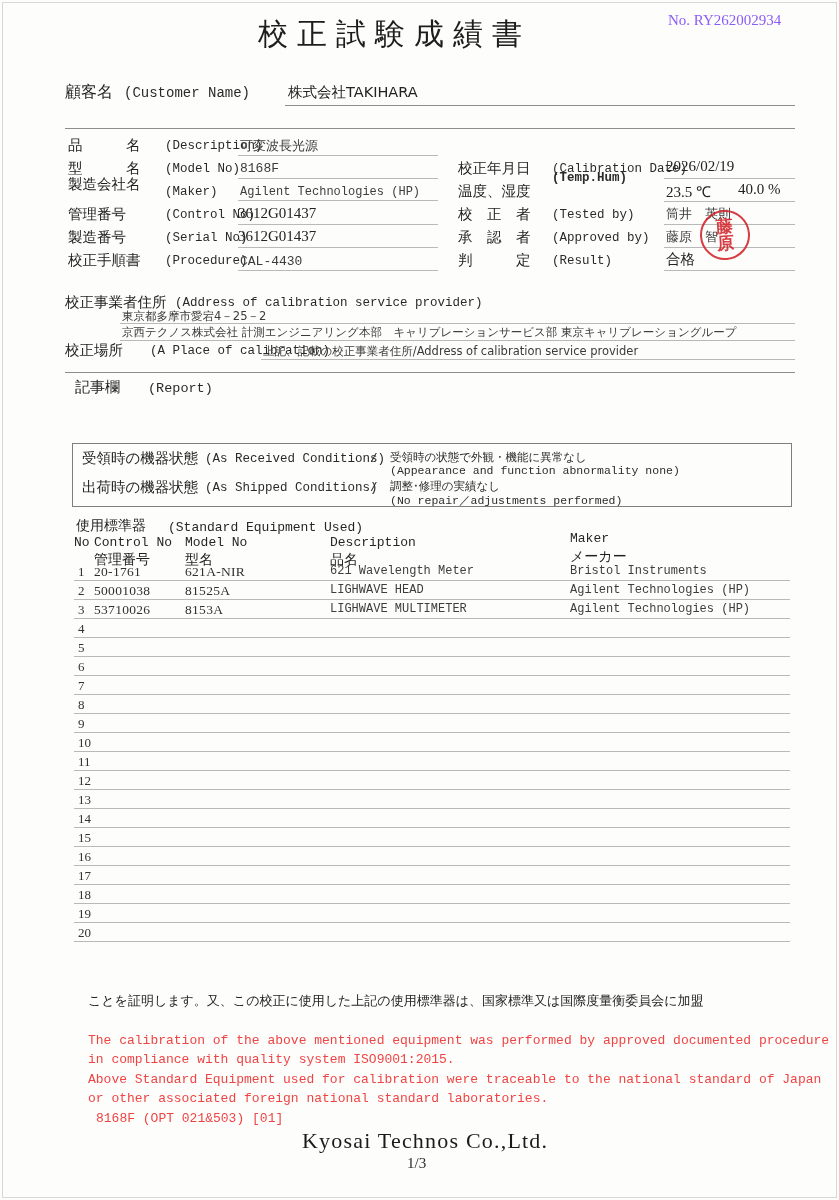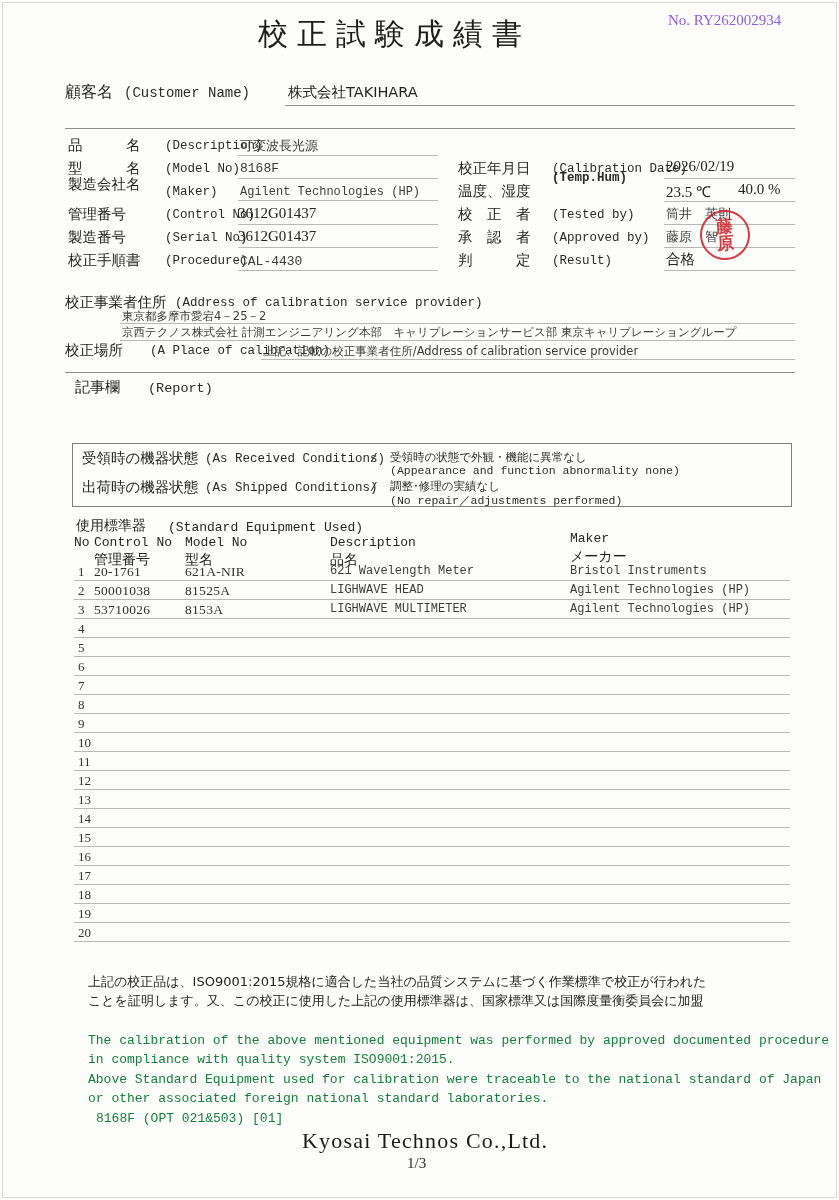--- a/index.html
+++ b/index.html
@@ -146,21 +146,21 @@
     font-family: "DejaVu Sans", sans-serif;
     font-size: 13px;
     line-height: 19px;
     color: #232323;
     white-space: nowrap;
   }
   .para-en {
     font-family: "Liberation Mono", monospace;
     font-size: 13px;
     line-height: 19.5px;
-    color: #15803d;
+    color: #ef4444;
     white-space: nowrap;
   }
   .company {
     font-family: "Liberation Serif", serif;
     font-size: 22px;
     letter-spacing: 1.2px;
     color: #1b1b1b;
     white-space: nowrap;
   }
   .pageno {
@@ -364,21 +364,20 @@
       <div class="abs row-num" style="left: 78px; top: 868px;">17</div>
       <div class="rule-light" style="left: 74px; top: 884px; width: 716px;"></div>
       <div class="abs row-num" style="left: 78px; top: 887px;">18</div>
       <div class="rule-light" style="left: 74px; top: 903px; width: 716px;"></div>
       <div class="abs row-num" style="left: 78px; top: 906px;">19</div>
       <div class="rule-light" style="left: 74px; top: 922px; width: 716px;"></div>
       <div class="abs row-num" style="left: 78px; top: 925px;">20</div>
       <div class="rule-light" style="left: 74px; top: 941px; width: 716px;"></div>
     </div>
 
-  <div class="abs para-jp" style="left:88px; top:972px;">上記の校正品は、ISO9001:2015規格に適合した当社の品質システムに基づく作業標準で校正が行われた</div>
   <div class="abs para-jp" style="left:88px; top:991px;">ことを証明します。又、この校正に使用した上記の使用標準器は、国家標準又は国際度量衡委員会に加盟</div>
 
   <div class="abs para-en" style="left:88px; top:1031px;">The calibration of the above mentioned equipment was performed by approved documented procedure</div>
   <div class="abs para-en" style="left:88px; top:1050px;">in compliance with quality system ISO9001:2015.</div>
   <div class="abs para-en" style="left:88px; top:1070px;">Above Standard Equipment used for calibration were traceable to the national standard of Japan</div>
   <div class="abs para-en" style="left:88px; top:1089px;">or other associated foreign national standard laboratories.</div>
   <div class="abs para-en" style="left:96px; top:1109px;">8168F (OPT 021&amp;503) [01]</div>
 
   <div class="abs company" style="left:302px; top:1128px;">Kyosai Technos Co.,Ltd.</div>
   <div class="abs pageno" style="left:407px; top:1155px;">1/3</div>

